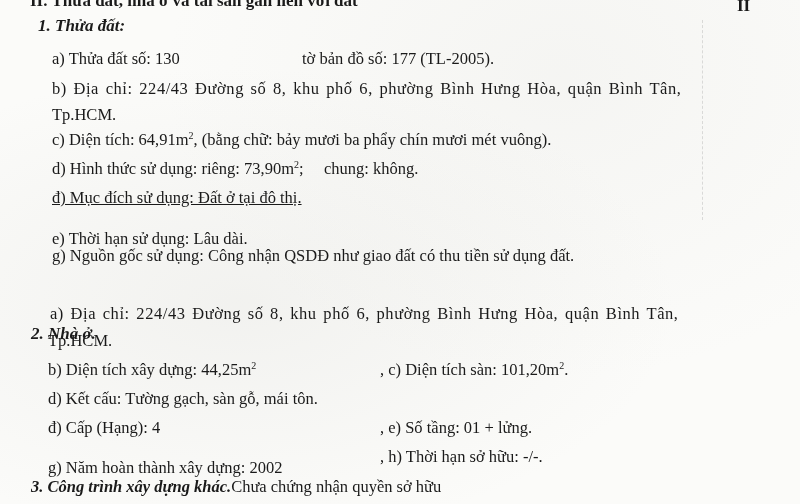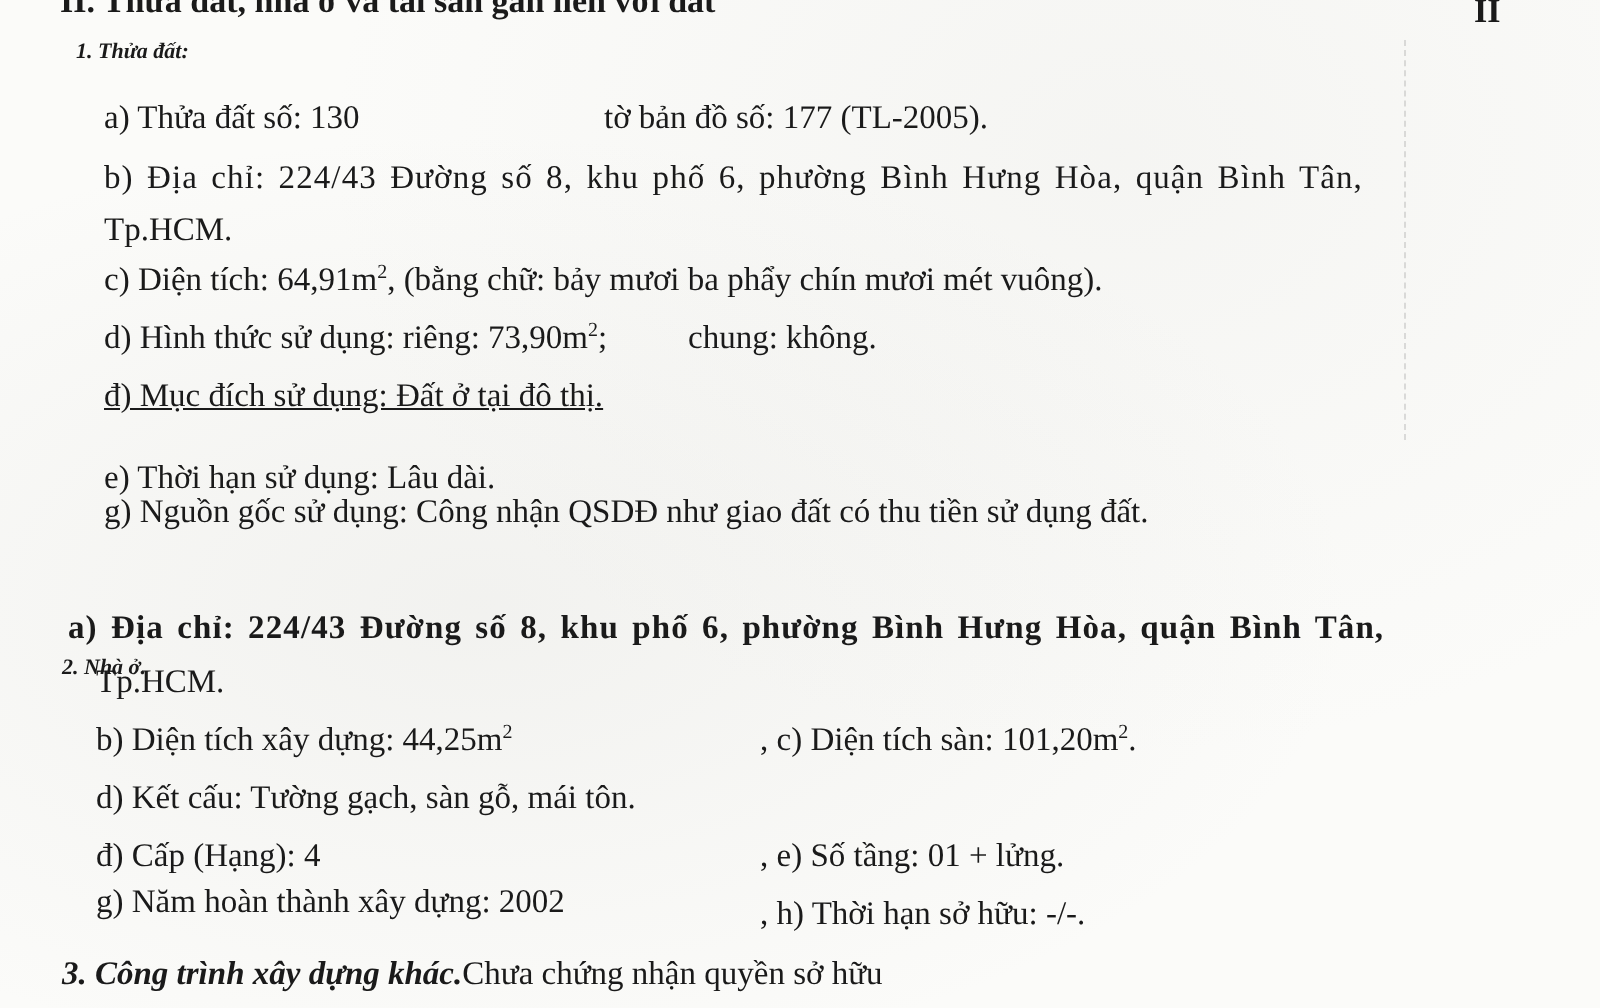--- a/index.html
+++ b/index.html
@@ -15,21 +15,21 @@
       radial-gradient(ellipse at 30% 60%, rgba(200,200,195,0.18), rgba(255,255,255,0) 55%),
       radial-gradient(ellipse at 70% 15%, rgba(210,210,205,0.15), rgba(255,255,255,0) 50%),
       #fbfbf9;
   }
   .fold-line {
     position: absolute; left: 702px; top: 20px; width: 0; height: 200px;
     border-left: 1px dashed rgba(160,160,160,0.35);
   }
   .line { position: absolute; white-space: nowrap; font-size: 16.5px; line-height: 20px; }
   .hdr { font-weight: bold; font-size: 17px; }
-  .sub { font-weight: bold; font-style: italic; font-size: 11px; }
+  .sub { font-weight: bold; font-style: italic; font-size: 17px; }
   .page-no { position: absolute; left: 737px; top: -4px; font-weight: bold; font-size: 17px; }
   .col2 { position: absolute; white-space: nowrap; font-size: 16.5px; line-height: 20px; }
   sup { font-size: 10px; vertical-align: 6px; line-height: 0; }
   .bi { font-weight: bold; font-style: italic; }
 </style>
 </head>
 <body>
 
 <div class="paper"></div>
 <div class="fold-line"></div>
@@ -40,32 +40,32 @@
 <div class="line sub" style="left:38px; top:16px;">1. Thửa đất:</div>
 <div class="line" style="left:52px; top:49px;">a) Thửa đất số: 130</div>
 <div class="col2" style="left:302px; top:49px;">tờ bản đồ số: 177  (TL-2005).</div>
 
 <div class="line" style="left:52px; top:79px; letter-spacing:0.55px; word-spacing:2px;">b) Địa chỉ: 224/43 Đường số 8, khu phố 6, phường Bình Hưng Hòa, quận Bình Tân,</div>
 <div class="line" style="left:52px; top:105px;">Tp.HCM.</div>
 
 <div class="line" style="left:52px; top:130px;"><span>c) Diện tích: 64,91m</span><sup>2</sup><span>, (bằng chữ: bảy mươi ba phẩy chín mươi  mét vuông).</span></div>
 
 <div class="line" style="left:52px; top:159px;"><span>d) Hình thức sử dụng: riêng: 73,90m</span><sup>2</sup><span>;</span></div>
-<div class="col2" style="left:344px; top:159px;">chung: không.</div>
+<div class="col2" style="left:324px; top:159px;">chung: không.</div>
 
 <div class="line" style="left:52px; top:188px;text-decoration:underline;">đ) Mục đích sử dụng: Đất ở tại đô thị.</div>
 <div class="line" style="left:52px; top:229px;">e) Thời hạn sử dụng: Lâu dài.</div>
 <div class="line" style="left:52px; top:246px;">g) Nguồn gốc sử dụng: Công nhận QSDĐ như giao đất có thu tiền sử dụng đất.</div>
 
 <div class="line sub" style="left:31px; top:276px;margin-top:48px;">2. Nhà ở.</div>
-<div class="line" style="left:34px; top:304px; letter-spacing:0.55px; word-spacing:2px;font-weight:bold;">a) Địa chỉ: 224/43 Đường số 8, khu phố 6, phường Bình Hưng Hòa, quận Bình Tân,</div>
+<div class="line" style="left:50px; top:304px; letter-spacing:0.55px; word-spacing:2px;">a) Địa chỉ: 224/43 Đường số 8, khu phố 6, phường Bình Hưng Hòa, quận Bình Tân,</div>
 <div class="line" style="left:48px; top:331px;">Tp.HCM.</div>
 
 <div class="line" style="left:48px; top:360px;"><span>b) Diện tích xây dựng: 44,25m</span><sup>2</sup></div>
 <div class="col2" style="left:380px; top:360px;text-align:right;"><span>, c) Diện tích sàn: 101,20m</span><sup>2</sup><span>.</span></div>
 
 <div class="line" style="left:48px; top:389px;">d) Kết cấu: Tường gạch, sàn gỗ, mái tôn.</div>
 <div class="line" style="left:48px; top:418px;">đ) Cấp (Hạng): 4</div>
 <div class="col2" style="left:380px; top:418px;">, e) Số tầng: 01 + lửng.</div>
-<div class="line" style="left:48px; top:441px;">g) Năm hoàn thành xây dựng: 2002</div>
+<div class="line" style="left:48px; top:458px;">g) Năm hoàn thành xây dựng: 2002</div>
 <div class="col2" style="left:380px; top:447px;">, h) Thời hạn sở hữu: -/-.</div>
 
 <div class="line" style="left:31px; top:477px;"><span class="bi">3. Công trình xây dựng khác.</span><span>Chưa chứng nhận quyền sở hữu</span></div>
 
 </body></html>

